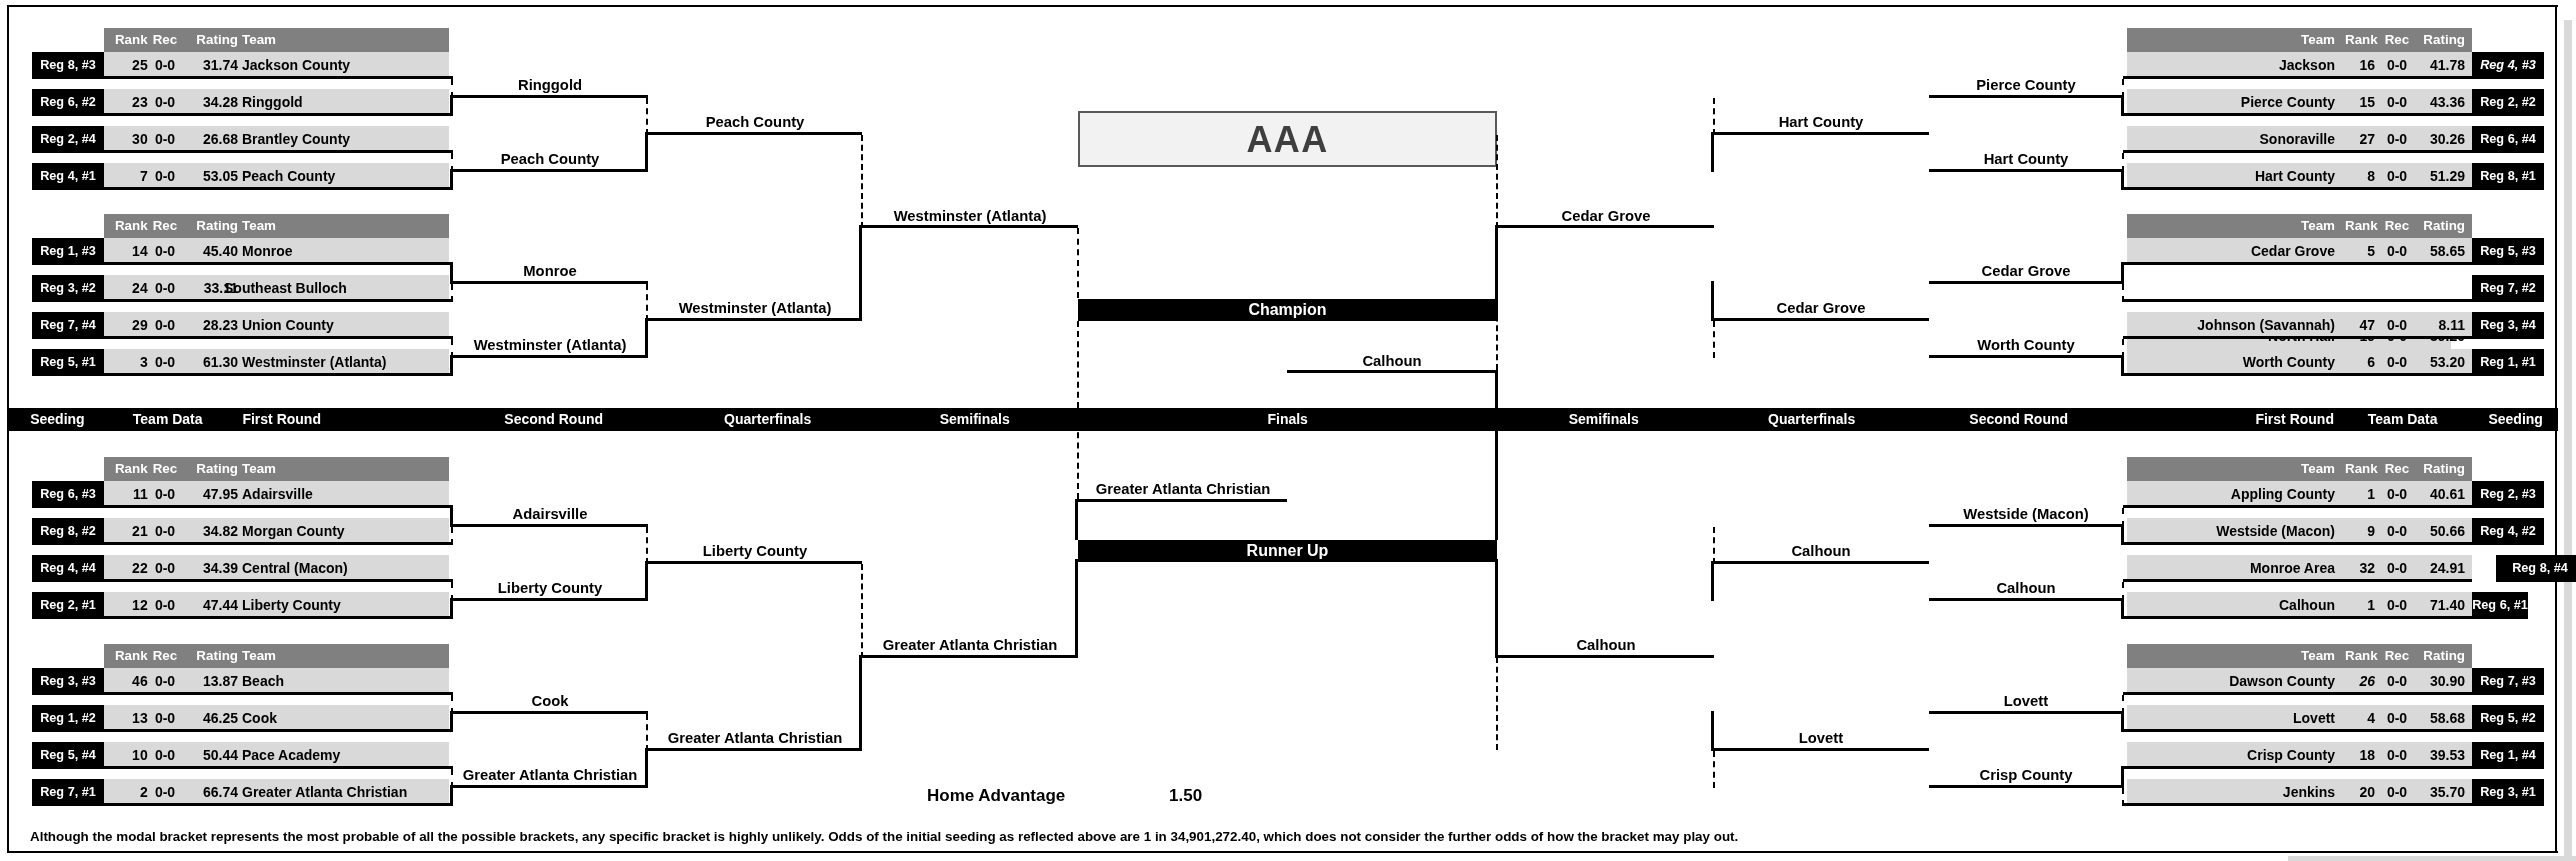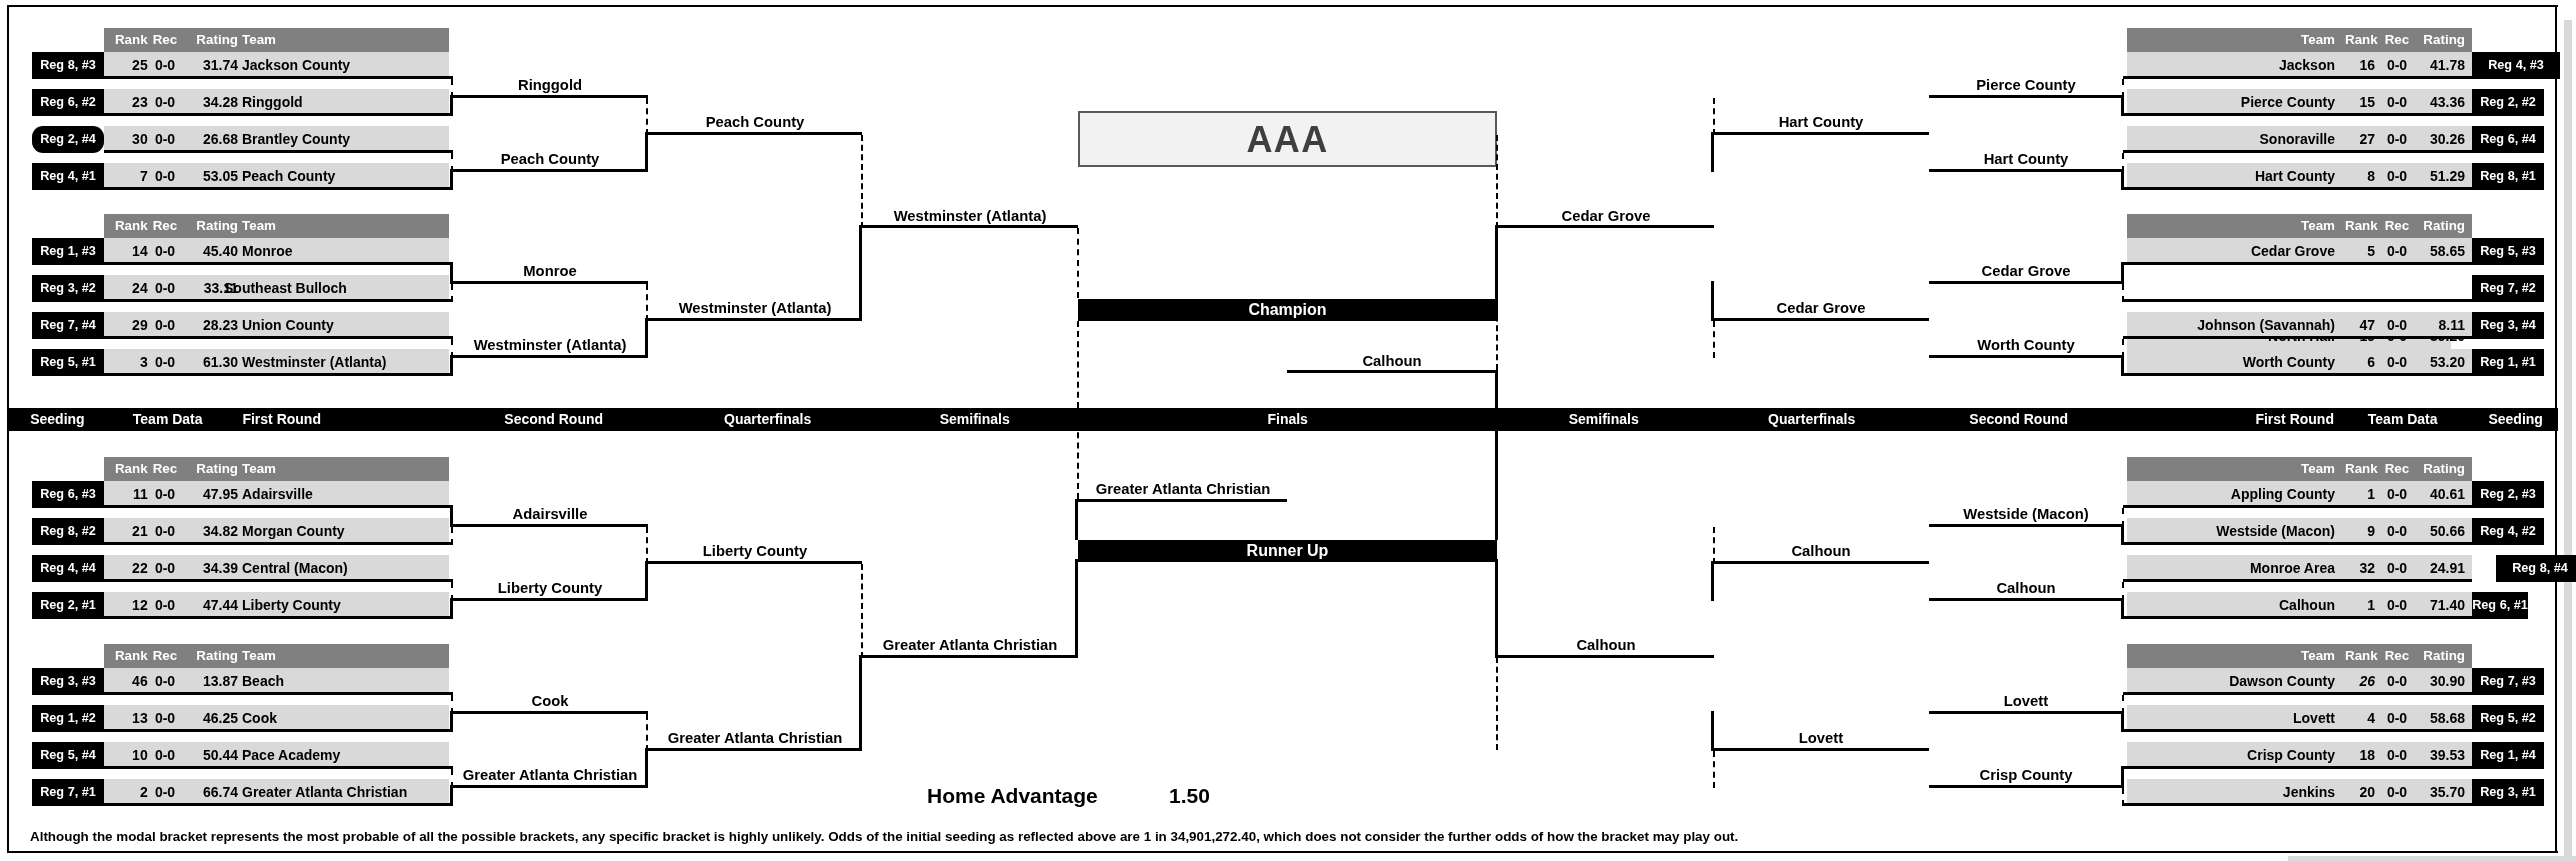--- a/index.html
+++ b/index.html
@@ -19,21 +19,21 @@
   .vsol{position:absolute;width:2.7px;background:#000;}
   .vdash{position:absolute;width:0;border-left:2px dashed #000;}
   .adv{position:absolute;height:19px;line-height:19px;font-weight:bold;font-size:14.8px;white-space:nowrap;transform:translateX(-50%);}
   .blackbar{position:absolute;background:#000;color:#fff;font-weight:bold;text-align:center;}
   #titlebox{position:absolute;left:1078px;top:111px;width:419px;height:56px;background:#f2f2f2;border:2px solid #595959;
     color:#3f3f3f;font-weight:bold;font-size:36px;line-height:54px;text-align:center;letter-spacing:1.3px;box-sizing:border-box;}
   #roundbar{position:absolute;left:6.7px;top:408px;width:2551px;height:23px;background:#000;}
   .roundlbl{position:absolute;top:0;height:23px;line-height:23px;color:#fff;font-weight:bold;font-size:14px;white-space:nowrap;}
   #champbar{left:1078px;top:299px;width:419px;height:22px;font-size:16px;line-height:22px;}
   #runnerbar{left:1078px;top:540px;width:419px;height:22px;font-size:16px;line-height:22px;}
-  #homeadv-label,#homeadv-value{position:absolute;top:784px;height:24px;line-height:24px;font-weight:bold;font-size:21px;}
+  #homeadv-label,#homeadv-value{position:absolute;top:784px;height:24px;line-height:24px;font-weight:bold;font-size:17px;}
   #homeadv-label{left:927px;} #homeadv-value{left:1169px;}
   #footnote{position:absolute;left:30px;top:829px;width:2482px;font-weight:bold;font-size:13.4px;white-space:nowrap;}
 </style>
 </head>
 <body>
 
 <div id="sheet">
 
   <div class="frame" style="left:6.7px;top:5.4px;width:2551px;height:2px;"></div>
   <div class="frame" style="left:6.7px;top:851px;width:2551px;height:2px;"></div>
@@ -58,21 +58,21 @@
         <span class="cell c-r" style="left: 84px; width: 50px;">31.74</span>
         <span class="cell c-l" style="left: 138px; width: 205px;">Jackson County</span>
       </div>
       <div class="seedbox" style="left: 32px; top: 89px; width: 72px;">Reg 6, #2</div>
       <div class="teamrow" style="left: 104px; top: 89px; width: 345px;">
         <span class="cell c-r" style="left: 6.7px; width: 37px;">23</span>
         <span class="cell c-c" style="left: 44px; width: 34px;">0-0</span>
         <span class="cell c-r" style="left: 84px; width: 50px;">34.28</span>
         <span class="cell c-l" style="left: 138px; width: 205px;">Ringgold</span>
       </div>
-      <div class="seedbox" style="left: 32px; top: 126px; width: 72px; border-radius: 11px;">Reg 2, #4</div>
+      <div class="seedbox" style="left: 32px; top: 126px; width: 72px;">Reg 2, #4</div>
       <div class="teamrow" style="left: 104px; top: 126px; width: 345px;">
         <span class="cell c-r" style="left: 6.7px; width: 37px;">30</span>
         <span class="cell c-c" style="left: 44px; width: 34px;">0-0</span>
         <span class="cell c-r" style="left: 84px; width: 50px;">26.68</span>
         <span class="cell c-l" style="left: 138px; width: 205px;">Brantley County</span>
       </div>
       <div class="seedbox" style="left: 32px; top: 163px; width: 72px;">Reg 4, #1</div>
       <div class="teamrow" style="left: 104px; top: 163px; width: 345px;">
         <span class="cell c-r" style="left: 6.7px; width: 37px;">7</span>
         <span class="cell c-c" style="left: 44px; width: 34px;">0-0</span>
@@ -180,21 +180,21 @@
         <span class="cell c-c" style="left: 44px; width: 34px;">0-0</span>
         <span class="cell c-r" style="left: 84px; width: 50px;">66.74</span>
         <span class="cell c-l" style="left: 138px; width: 205px;">Greater Atlanta Christian</span>
       </div>
       <div class="grouphdr" style="left: 2127px; top: 28px; width: 345px;">
         <span class="cell c-r" style="left: 0px; width: 208px;">Team</span>
         <span class="cell c-r" style="left: 218px; width: 30px;">Rank</span>
         <span class="cell c-c" style="left: 255px; width: 30px;">Rec</span>
         <span class="cell c-r" style="left: 288px; width: 50px;">Rating</span>
       </div>
-      <div class="seedbox" style="left: 2472px; top: 52px; width: 88px;">Reg 4, #3</div>
+      <div class="seedbox" style="left: 2472px; top: 52px; width: 72px; font-style: italic;">Reg 4, #3</div>
       <div class="teamrow" style="left: 2127px; top: 52px; width: 345px;">
         <span class="cell c-r" style="left: 0px; width: 208px;">Jackson</span>
         <span class="cell c-r" style="left: 218px; width: 30px;">16</span>
         <span class="cell c-c" style="left: 255px; width: 30px;">0-0</span>
         <span class="cell c-r" style="left: 288px; width: 50px;">41.78</span>
       </div>
       <div class="seedbox" style="left: 2472px; top: 89px; width: 72px;">Reg 2, #2</div>
       <div class="teamrow" style="left: 2127px; top: 89px; width: 345px;">
         <span class="cell c-r" style="left: 0px; width: 208px;">Pierce County</span>
         <span class="cell c-r" style="left: 218px; width: 30px;">15</span>

